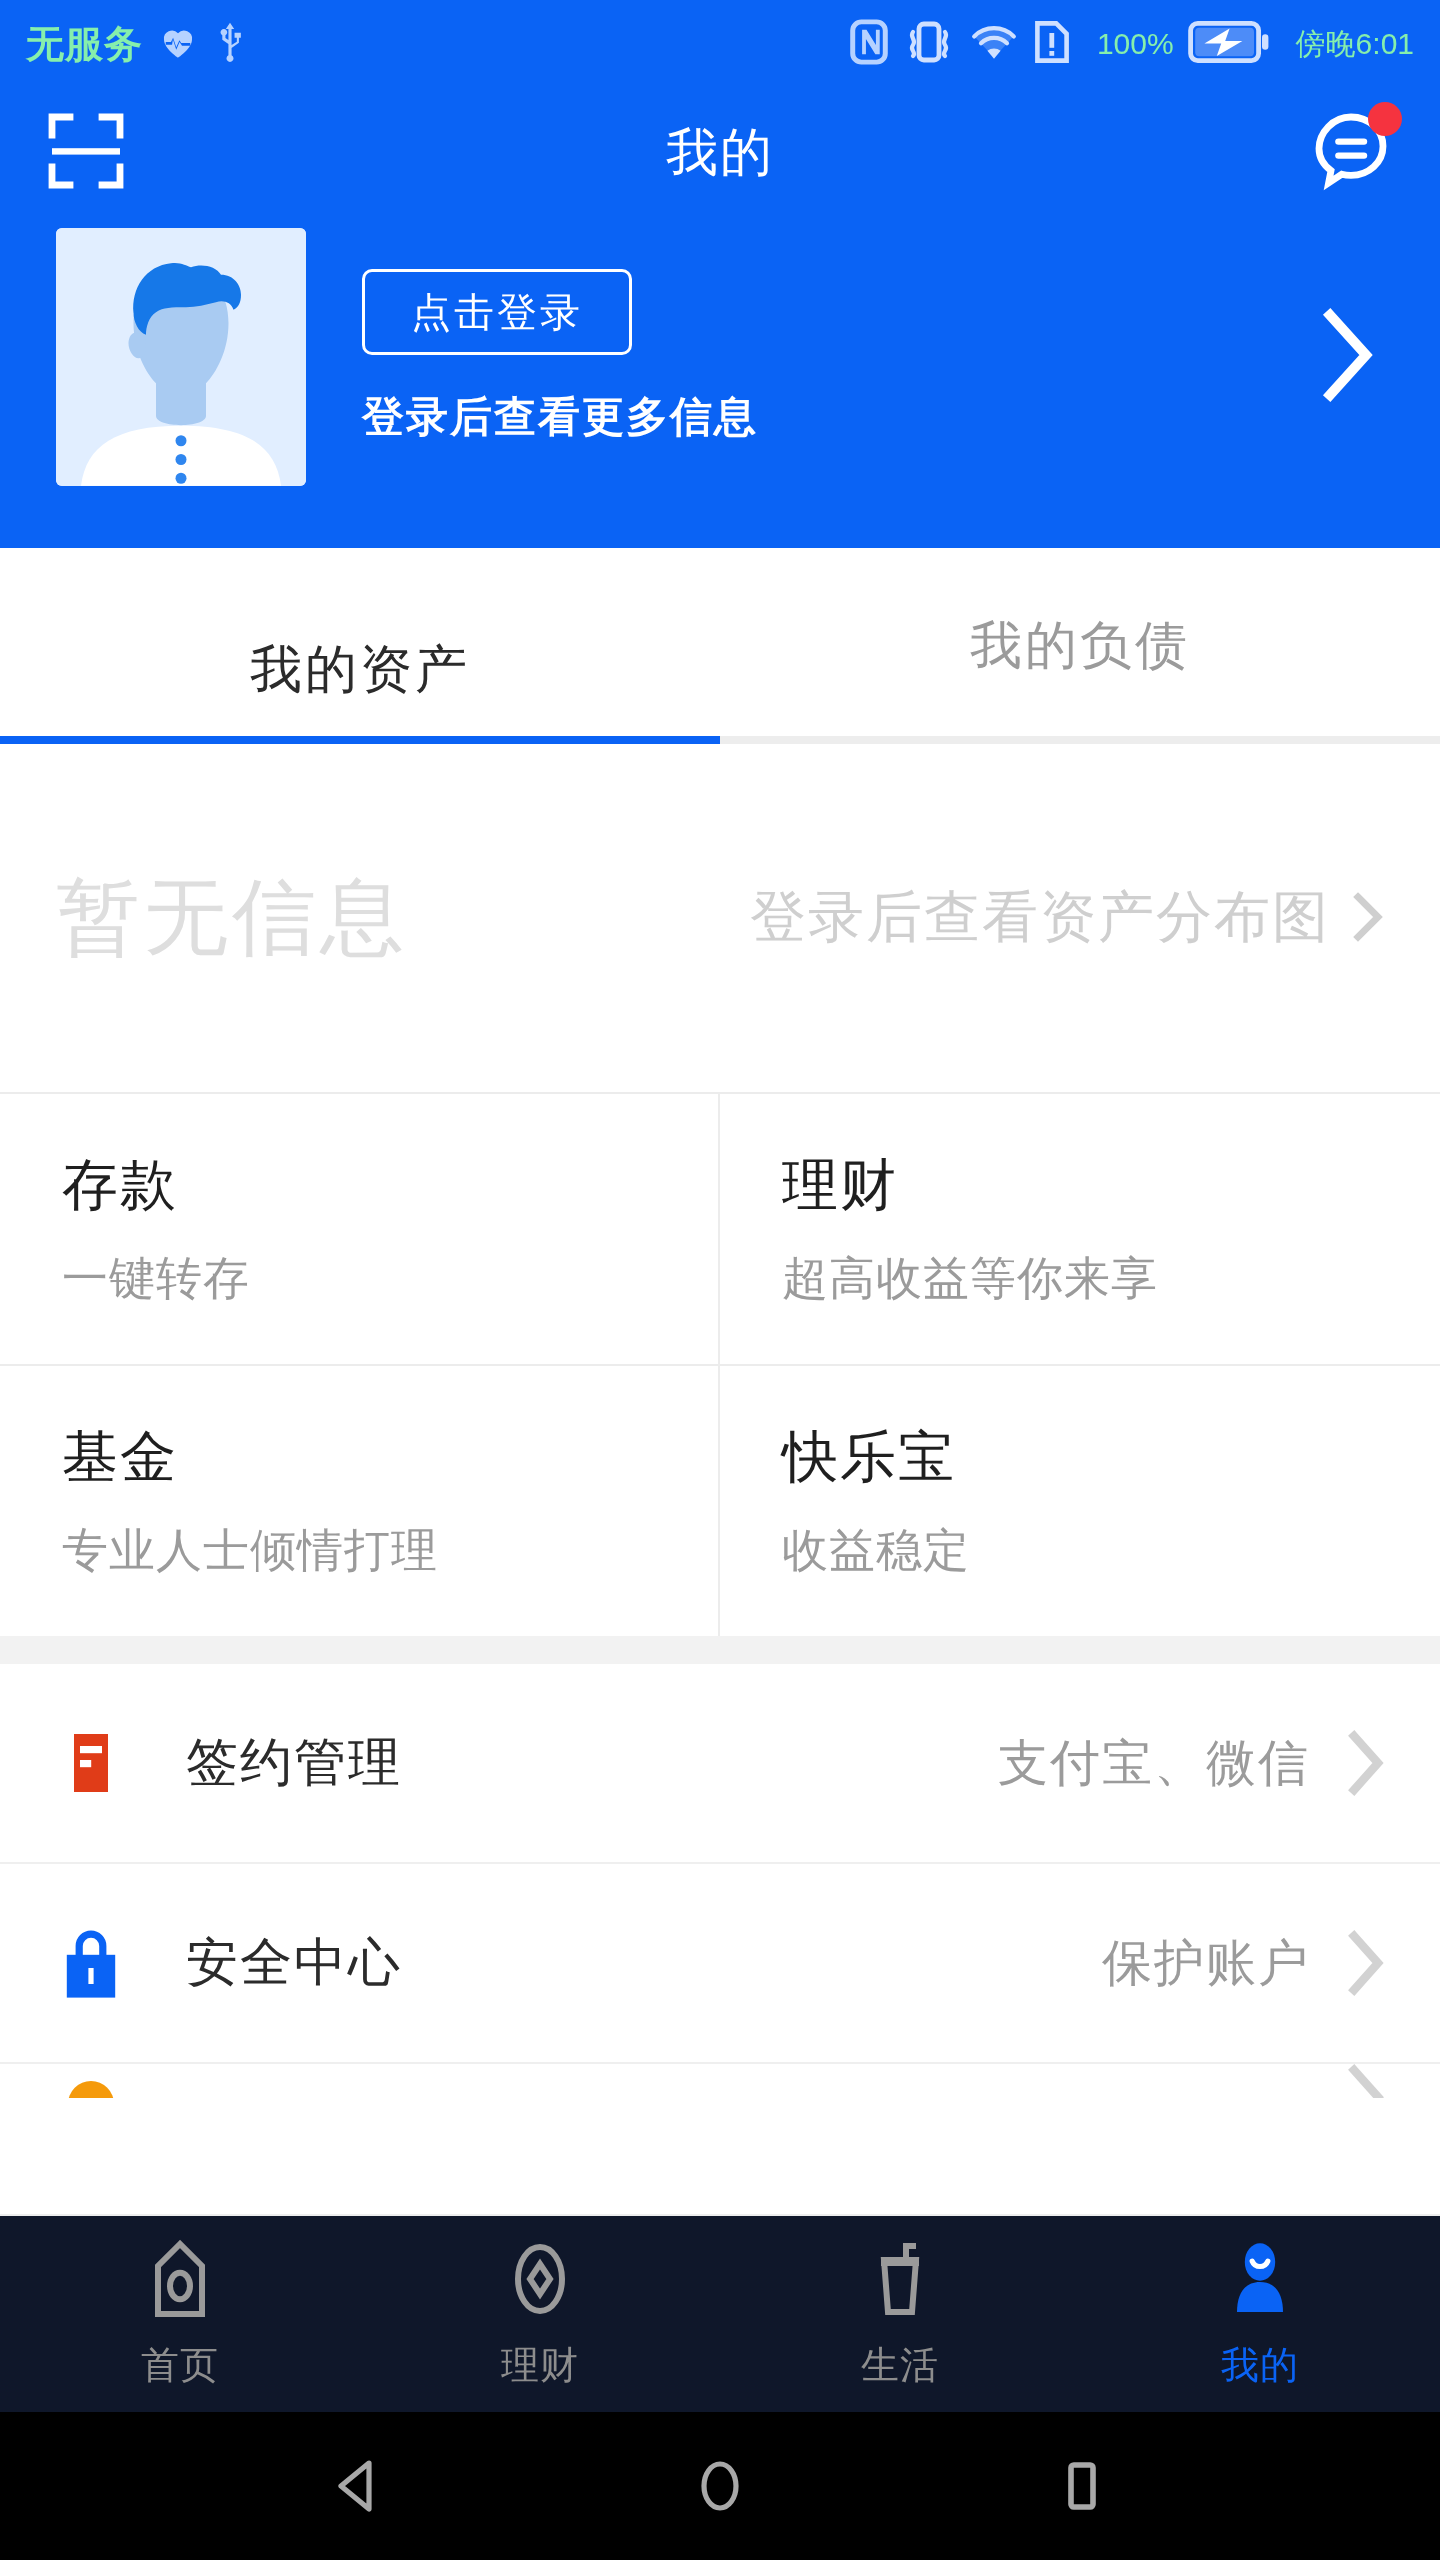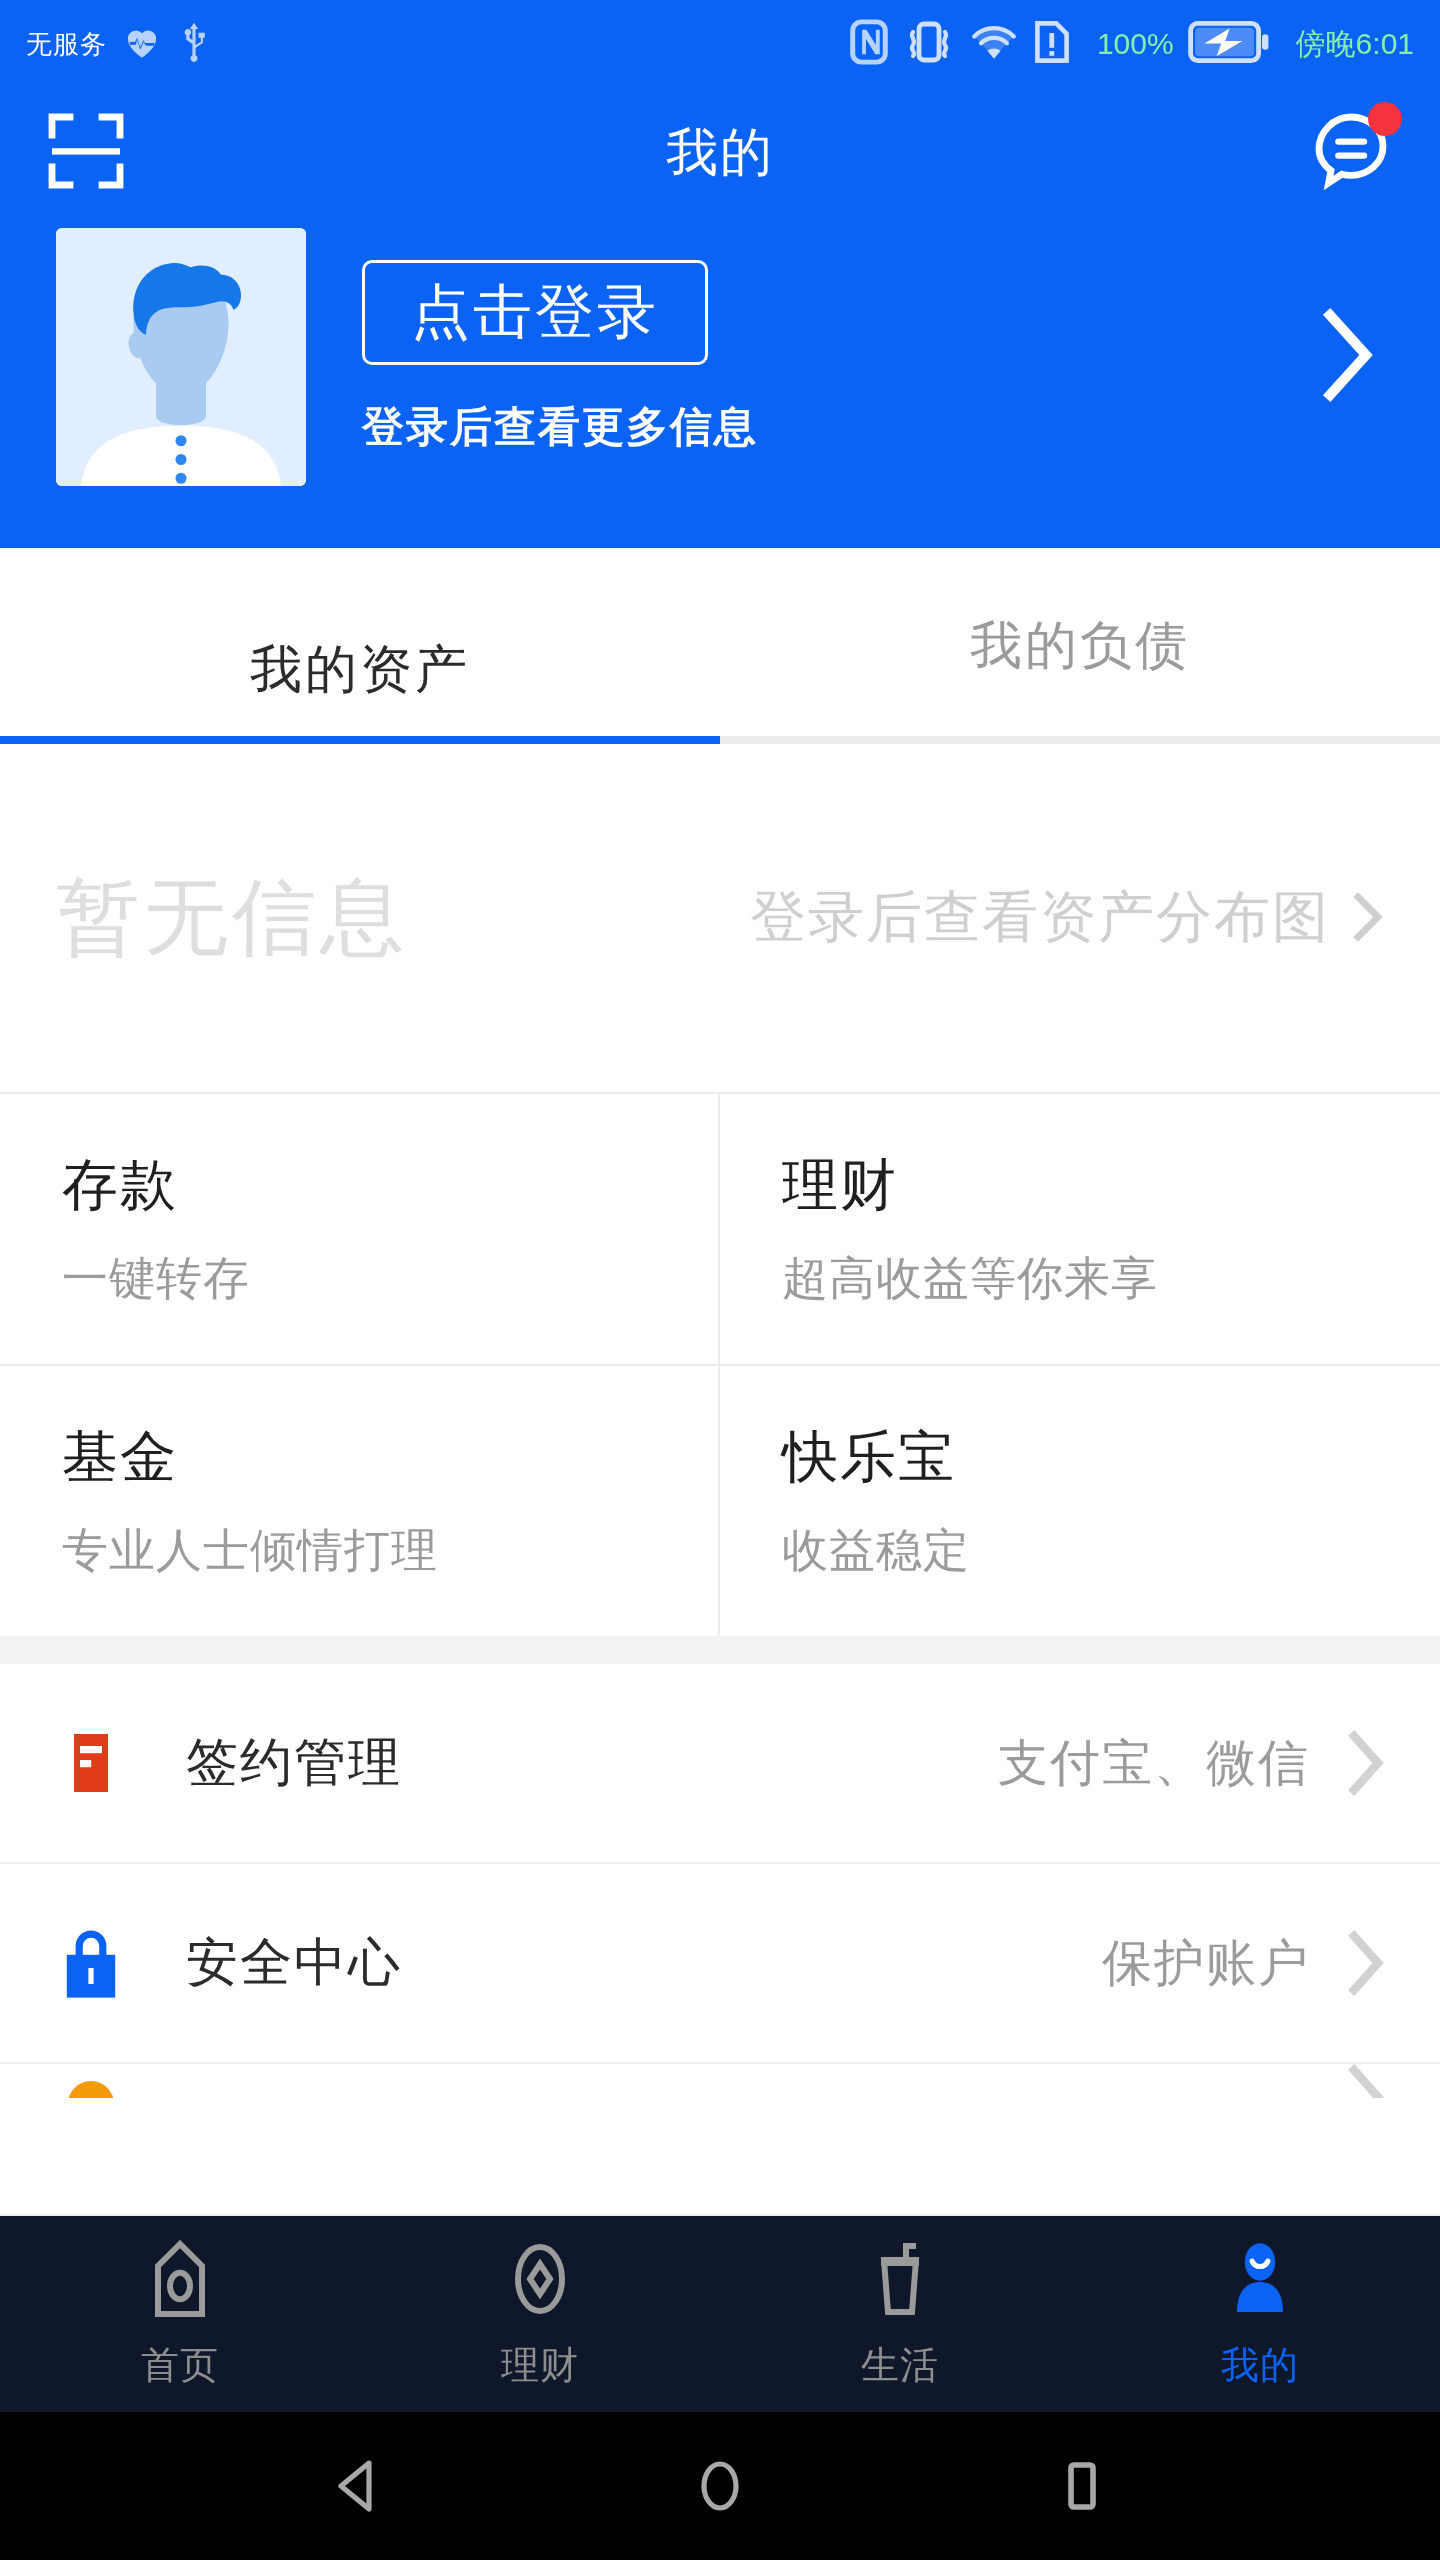--- a/index.html
+++ b/index.html
@@ -10,21 +10,21 @@
     overflow:hidden;
   }
   .phone { width:1440px; height:2560px; position:relative; display:flex; flex-direction:column; background:#fff; }
 
   
   .statusbar {
     height:88px; background:#0A63F5; display:flex; align-items:center;
     padding:0 26px; color:#cfe0ff;
   }
   .sb-left { display:flex; align-items:center; gap:14px; }
-  .sb-carrier { font-size:26px; color:#ffffff; letter-spacing:1px; }
+  .sb-carrier { font-size:38px; color:#86efac; letter-spacing:1px;font-weight:bold; }
   .sb-right { margin-left:auto; display:flex; align-items:center; gap:14px; }
   .sb-text { font-size:30px; color:#86efac;margin-left:12px; }
   .ic { display:block; }
 
   
   .bluehead { background:#0A63F5; padding:0; }
   .navbar { height:130px; display:flex; align-items:center; padding:0 44px; position:relative; }
   .nav-title {
     position:absolute; left:0; right:0; text-align:center;
     font-size:52px; color:#fff; font-weight:400; letter-spacing:2px; pointer-events:none;
@@ -35,21 +35,21 @@
 
   
   .profile { display:flex; align-items:center; padding:10px 56px 62px 56px; }
   .avatar {
     width:250px; height:258px; background:#e3efff; border-radius:6px;
     flex:0 0 auto; overflow:hidden; position:relative;
   }
   .pinfo { margin-left:56px; display:flex; flex-direction:column; gap:34px; }
   .loginbtn {
     border:3px solid #ffffff; border-radius:10px; color:#fff;
-    font-size:59px; padding:20px 46px; background:transparent;
+    font-size:40px; padding:20px 46px; background:transparent;
     letter-spacing:3px; line-height:1; align-self:flex-start; cursor:pointer;
   }
   .psub { color:#ffffff; font-size:42px; font-weight:bold; letter-spacing:2px; }
   .chev-big { margin-left:auto; cursor:pointer; }
 
   
   .tabs { display:flex; background:#fff; height:196px; align-items:center; position:relative; }
   .tab { flex:1; text-align:center; font-size:52px; letter-spacing:3px; cursor:pointer; }
   .tab.active { color:#2b2b2b;margin-top:48px; }
   .tab.inactive { color:#9b9b9b; }

